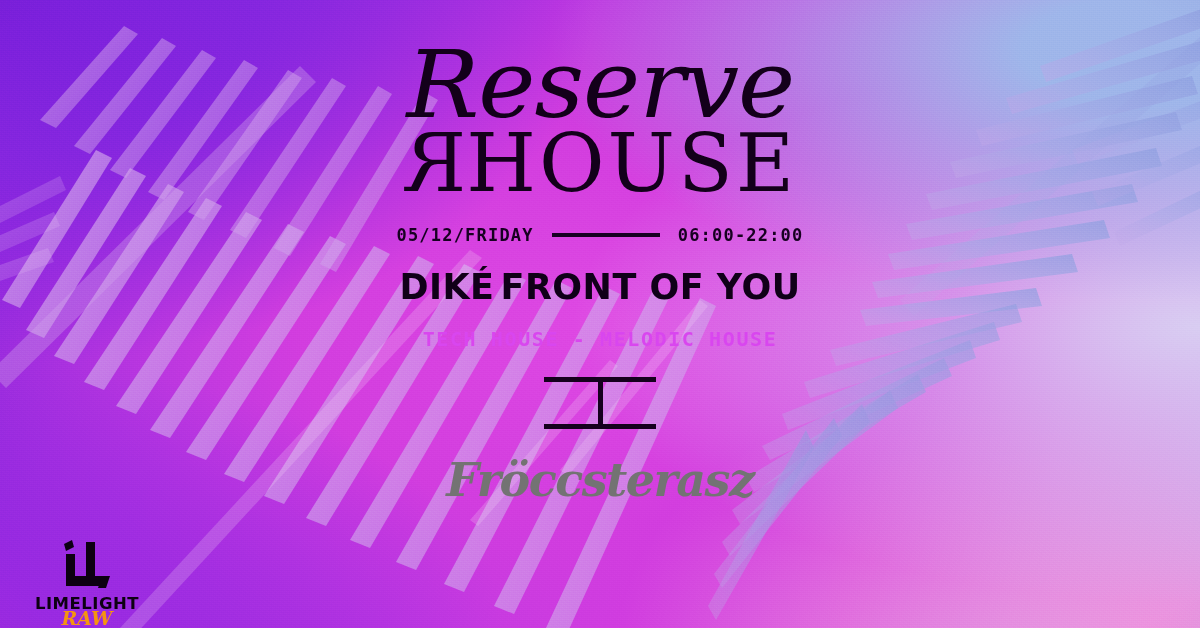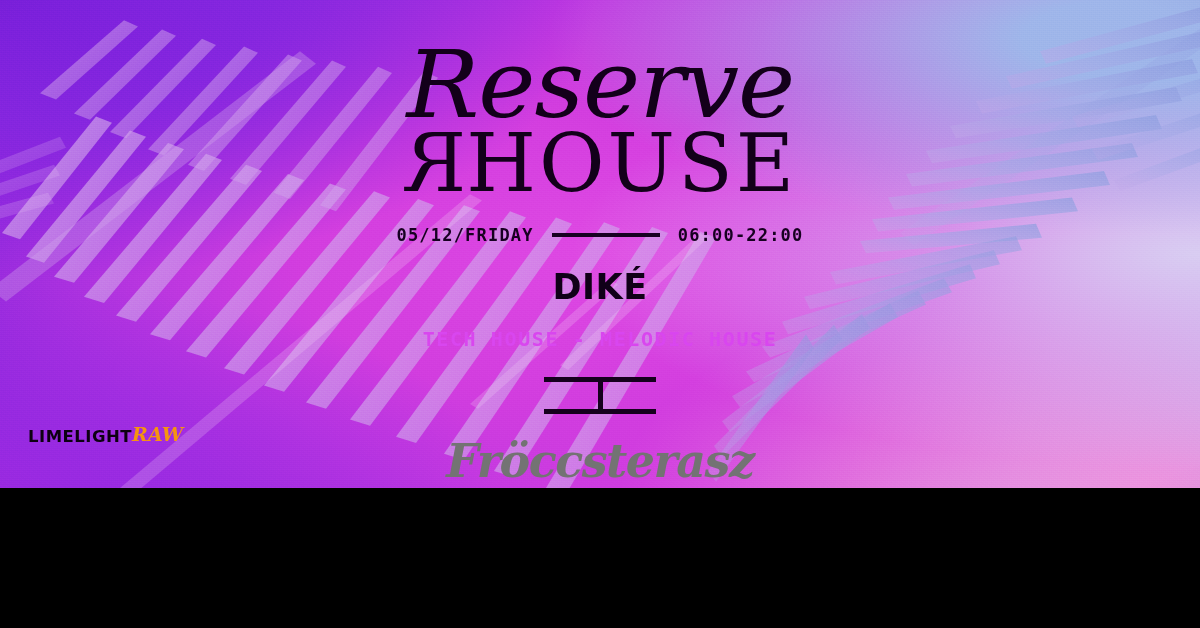--- a/index.html
+++ b/index.html
@@ -1,20 +1,20 @@
 <!DOCTYPE html>
 <html><head>
 <meta charset="utf-8">
 <style>
   * { margin:0; padding:0; box-sizing:border-box; }
   html,body { width:1200px; height:628px; overflow:hidden; background:#000; }
 
   .poster{
     position:relative;
-    width:1200px; height:488px;
+    width:1200px; height:628px;
     overflow:hidden;
     font-family:"Liberation Sans", sans-serif;
   }
 
   
   .bg-base{
     position:absolute; inset:0;
     background:
       radial-gradient(120% 95% at 96% 8%,   #9fb6ea 0%, #9fb6ea 9%, rgba(159,182,234,0) 42%),
       radial-gradient(95% 80% at 100% 52%,  #d9cdf2 0%, rgba(217,205,242,0) 55%),
@@ -149,23 +149,23 @@
     font-family:"DejaVu Serif", "Liberation Serif", serif;
     font-style:italic;
     font-weight:700;
     font-size:46px;
     letter-spacing:-1.5px;
     color:#737373;
   }
 
   
   .brand{
-    position:absolute; left:28px; bottom:24px;
+    position:absolute; left:28px; bottom:0;
     width:118px;
-    display:flex; flex-direction:row; align-items:center;
+    display:flex; flex-direction:column; align-items:center;
   }
   .brand-mark{ width:58px; height:56px; }
   .brand-name{
     margin-top:2px;
     font-family:"DejaVu Sans", "Liberation Sans", sans-serif;
     font-weight:700;
     font-size:16.5px;
     letter-spacing:.5px;
     color:#0d0012;
     line-height:1;
@@ -301,20 +301,21 @@
     </div>
 
     <div class="meta-row">
       <span>05/12/FRIDAY</span>
       <span class="meta-rule"></span>
       <span>06:00-22:00</span>
     </div>
 
     <div class="lineup">
       <div class="artist">DIKÉ</div>
+      <div class="artist">FRONT OF YOU</div>
     </div>
 
     <div class="genres">TECH HOUSE - MELODIC HOUSE</div>
 
     <div class="ornament">
       <span class="bar top"></span>
       <span class="stem"></span>
       <span class="bar bottom"></span>
     </div>
 

